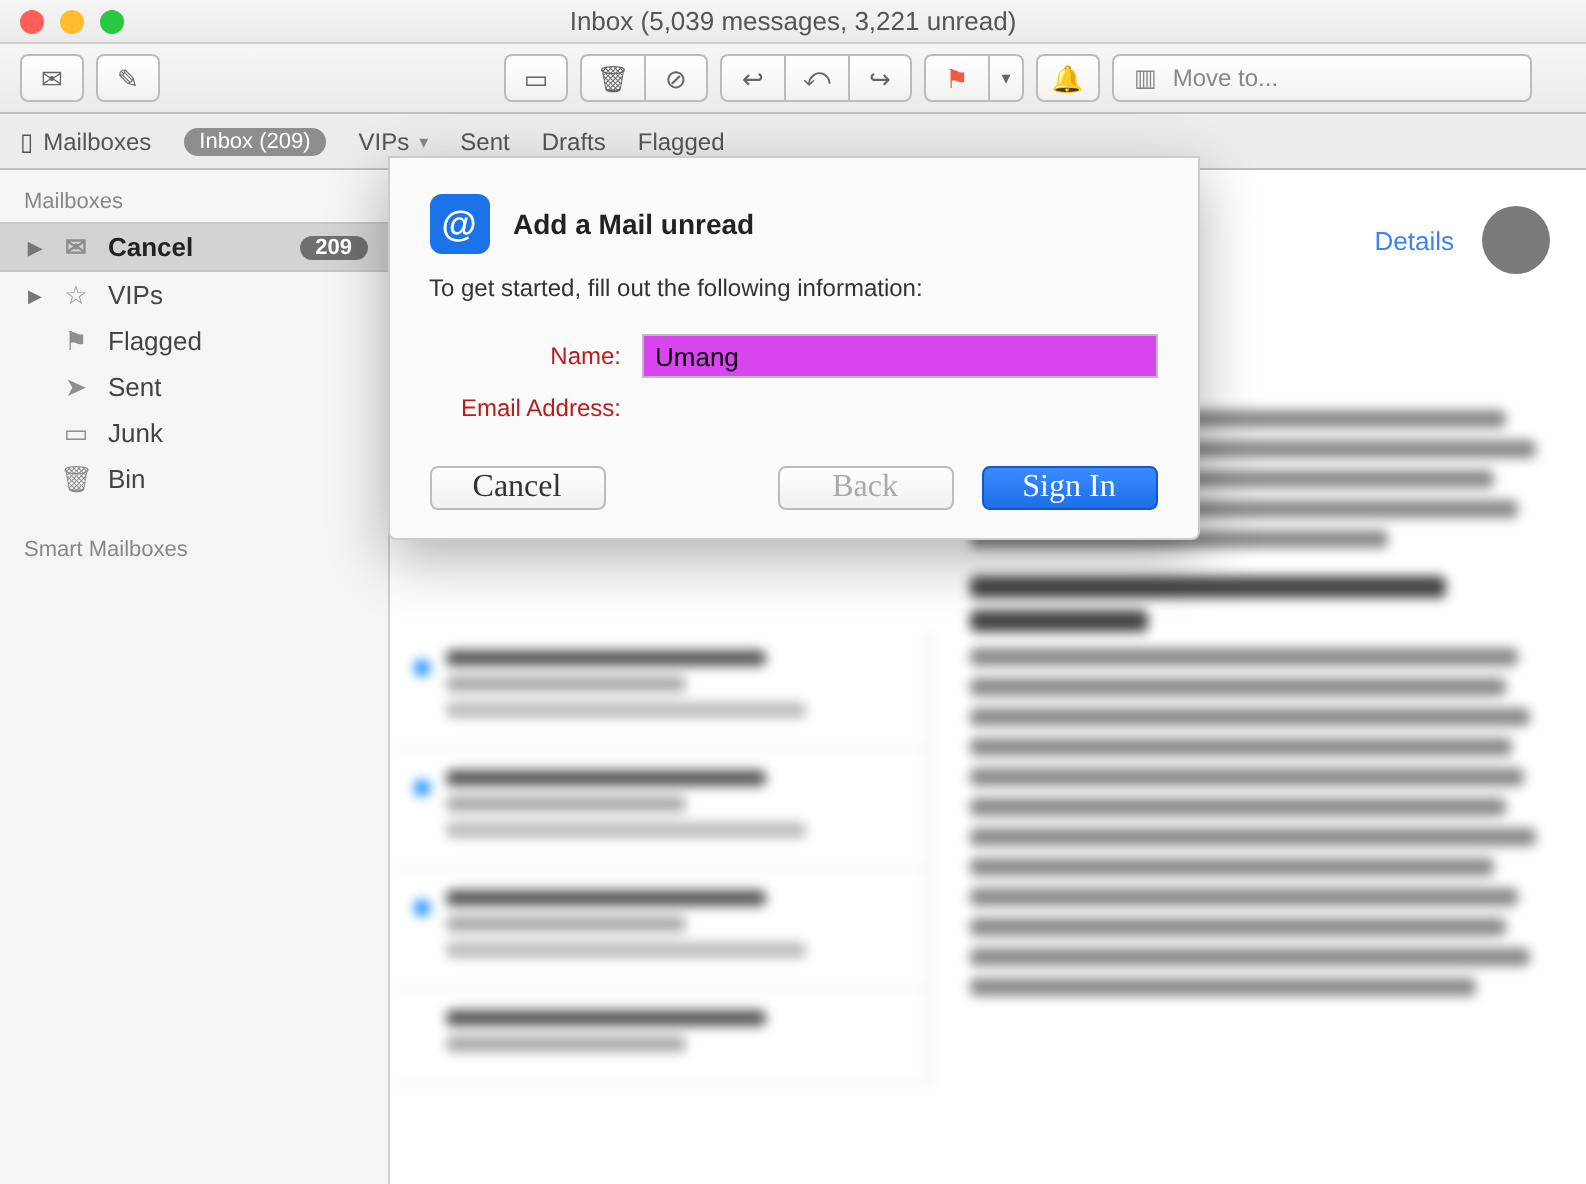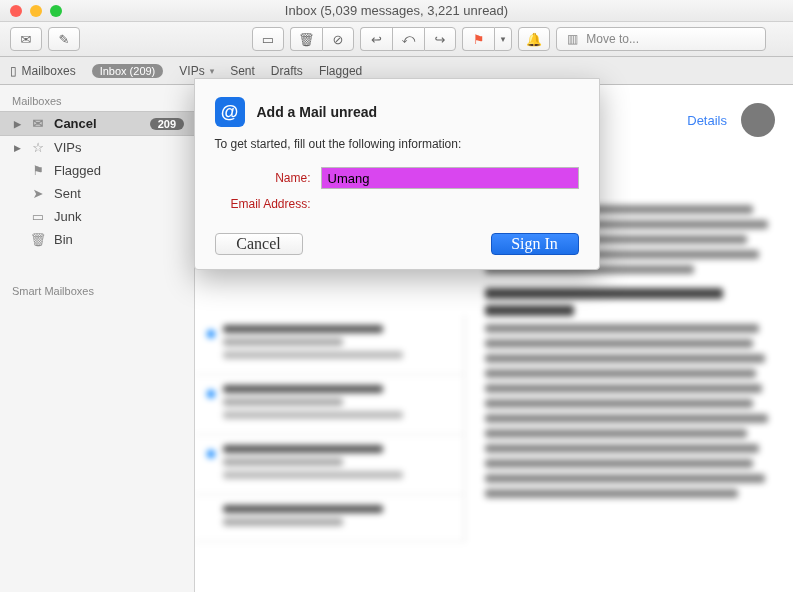--- a/index.html
+++ b/index.html
@@ -341,21 +341,21 @@
     <div class="sb-item">
       <span class="arrow"></span>
       <span class="icon">▭</span>
       <span class="label">Junk</span>
     </div>
     <div class="sb-item">
       <span class="arrow"></span>
       <span class="icon">🗑</span>
       <span class="label">Bin</span>
     </div>
-    <div class="sb-header" style="margin-top:30px">Smart Mailboxes</div>
+    <div class="sb-header" style="margin-top:14px">Smart Mailboxes</div>
   </div>
 
   <div class="content">
     <div class="blurbg">
       <div class="blur-msglist">
         <div class="blur-row">
             <div class="blur-dot"></div>
             <div style="flex:1">
               <div class="line w1"></div>
               <div class="line w2"></div>
@@ -429,19 +429,22 @@
     </div>
     <div class="form-row">
       <label>Email Address:</label>
     </div>
 
     <div class="modal-footer">
       <div class="m-btn">
           <span>Cancel</span>
         </div>
       <div class="mf-right">
+        <div class="m-btn disabled">
+            <span>Back</span>
+          </div>
         <div class="m-btn primary">
             <span>Sign In</span>
           </div>
       </div>
     </div>
   </div>
 </div>
 
 </body></html>

